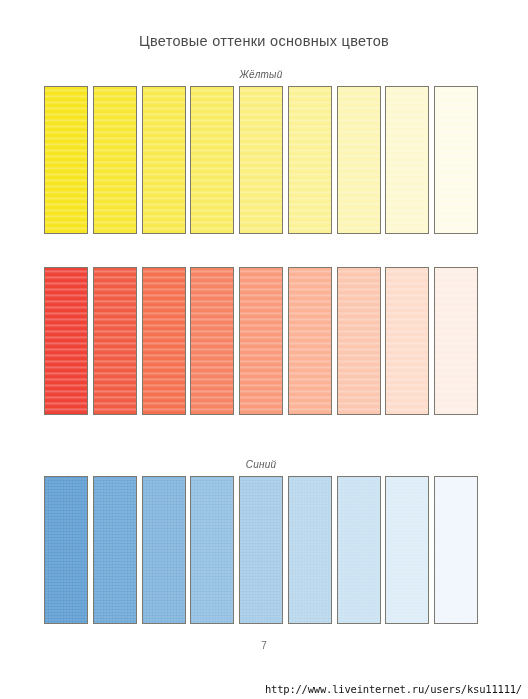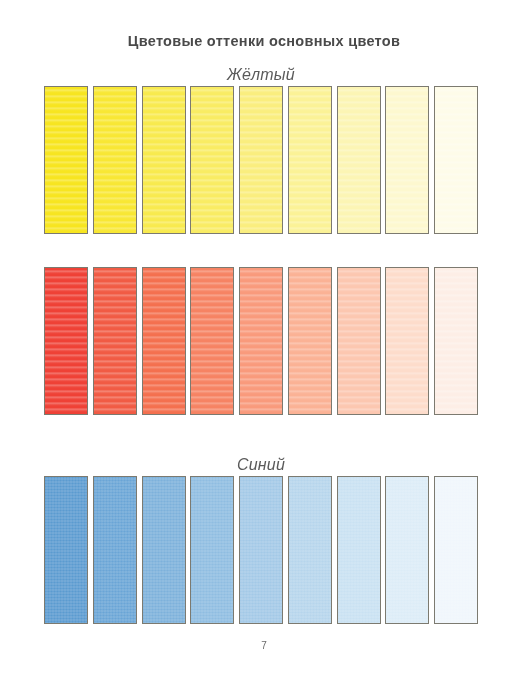--- a/index.html
+++ b/index.html
@@ -22,40 +22,40 @@
   }
 
   
   #page-title {
     position: absolute;
     top: 33px;
     left: 0;
     width: 528px;
     text-align: center;
     font-size: 14.5px;
-    font-weight: 700;
+    font-weight: 400;
     color: #4a4a4a;
     letter-spacing: 0.3px;
     white-space: nowrap;
   }
 
   
   .swatch-row {
     position: absolute;
     left: 44px;
     width: 434px;
   }
   #row-yellow { top: 68px; }
   #row-red    { top: 263px; }
   #row-blue   { top: 458px; }
 
   .row-label {
     width: 100%;
     text-align: center;
-    font-size: 16px;
+    font-size: 10px;
     font-style: italic;
     color: #5a5a5a;
     letter-spacing: 0.2px;
     height: 14px;
     line-height: 14px;
   }
 
   .swatch-strip {
     display: flex;
     justify-content: space-between;
@@ -224,14 +224,15 @@
           <div class="tex tex-f"></div>
         </div>
         <div class="swatch" style="background: rgb(240, 246, 252); border-color: rgb(124, 122, 112);">
           <div class="tex tex-f"></div>
         </div>
       </div>
   </div>
 
   <div id="page-number">7</div>
 
+  <div id="footer-url">http://www.liveinternet.ru/users/ksu11111/</div>
 
 </div>
 
 </body></html>

